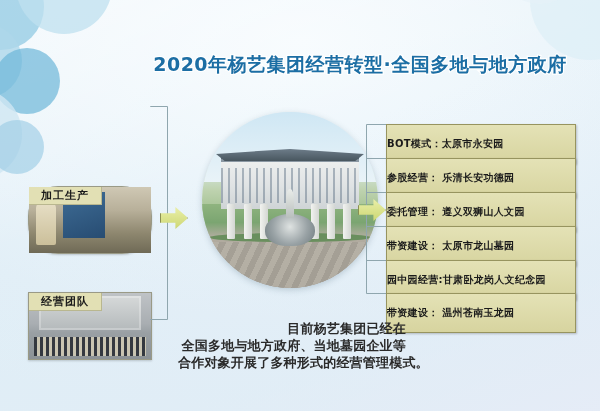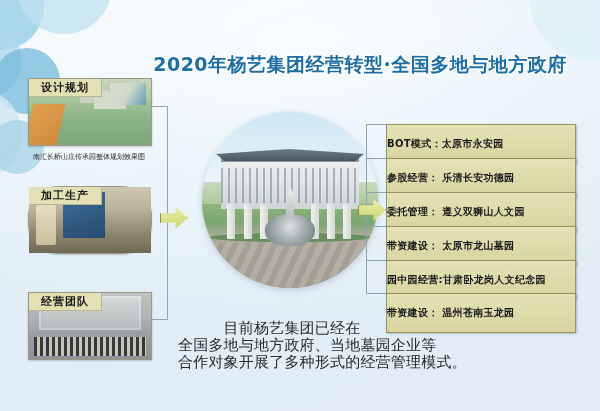--- a/index.html
+++ b/index.html
@@ -158,21 +158,21 @@
     border:1px solid #97945f;
     box-shadow:1px 1px 2px rgba(0,0,0,.22);
     display:flex;align-items:center;padding-left:0;
     font-size:10px;font-weight:bold;color:#1b1b1b;letter-spacing:.3px;
     white-space:nowrap;box-sizing:border-box;
   }
 
   
   .para{
     position:absolute;left:178px;top:320px;width:228px;
-    text-align:center;font-size:15px;font-weight:normal;line-height:17px;
+    text-align:right;font-size:13px;font-weight:bold;line-height:17px;
     color:#2a2a2a;letter-spacing:.2px;
   }
   .para div{white-space:nowrap;}
 </style>
 </head>
 <body>
 
 <div class="slide">
   <div class="wash"></div>
 
@@ -187,25 +187,20 @@
   </div>
   <div class="bubbles-tr">
     <div class="bub t1"></div>
     <div class="bub t2"></div>
   </div>
 
   <div class="title-wrap">
     <div class="title">2020年杨艺集团经营转型·全国多地与地方政府</div>
   </div>
 
-  <div class="card card1">
-    <div class="card-banner">设计规划</div>
-    <div class="card-photo ph1"></div>
-  </div>
-  <div class="caption" style="top:152px">南汇长桥山庄传承园整体规划效果图</div>
 
   <div class="card card2">
     <div class="card-banner">加工生产</div>
     <div class="card-photo ph2"></div>
   </div>
 
   <div class="card card3">
     <div class="card-banner">经营团队</div>
     <div class="card-photo ph3"></div>
   </div>

